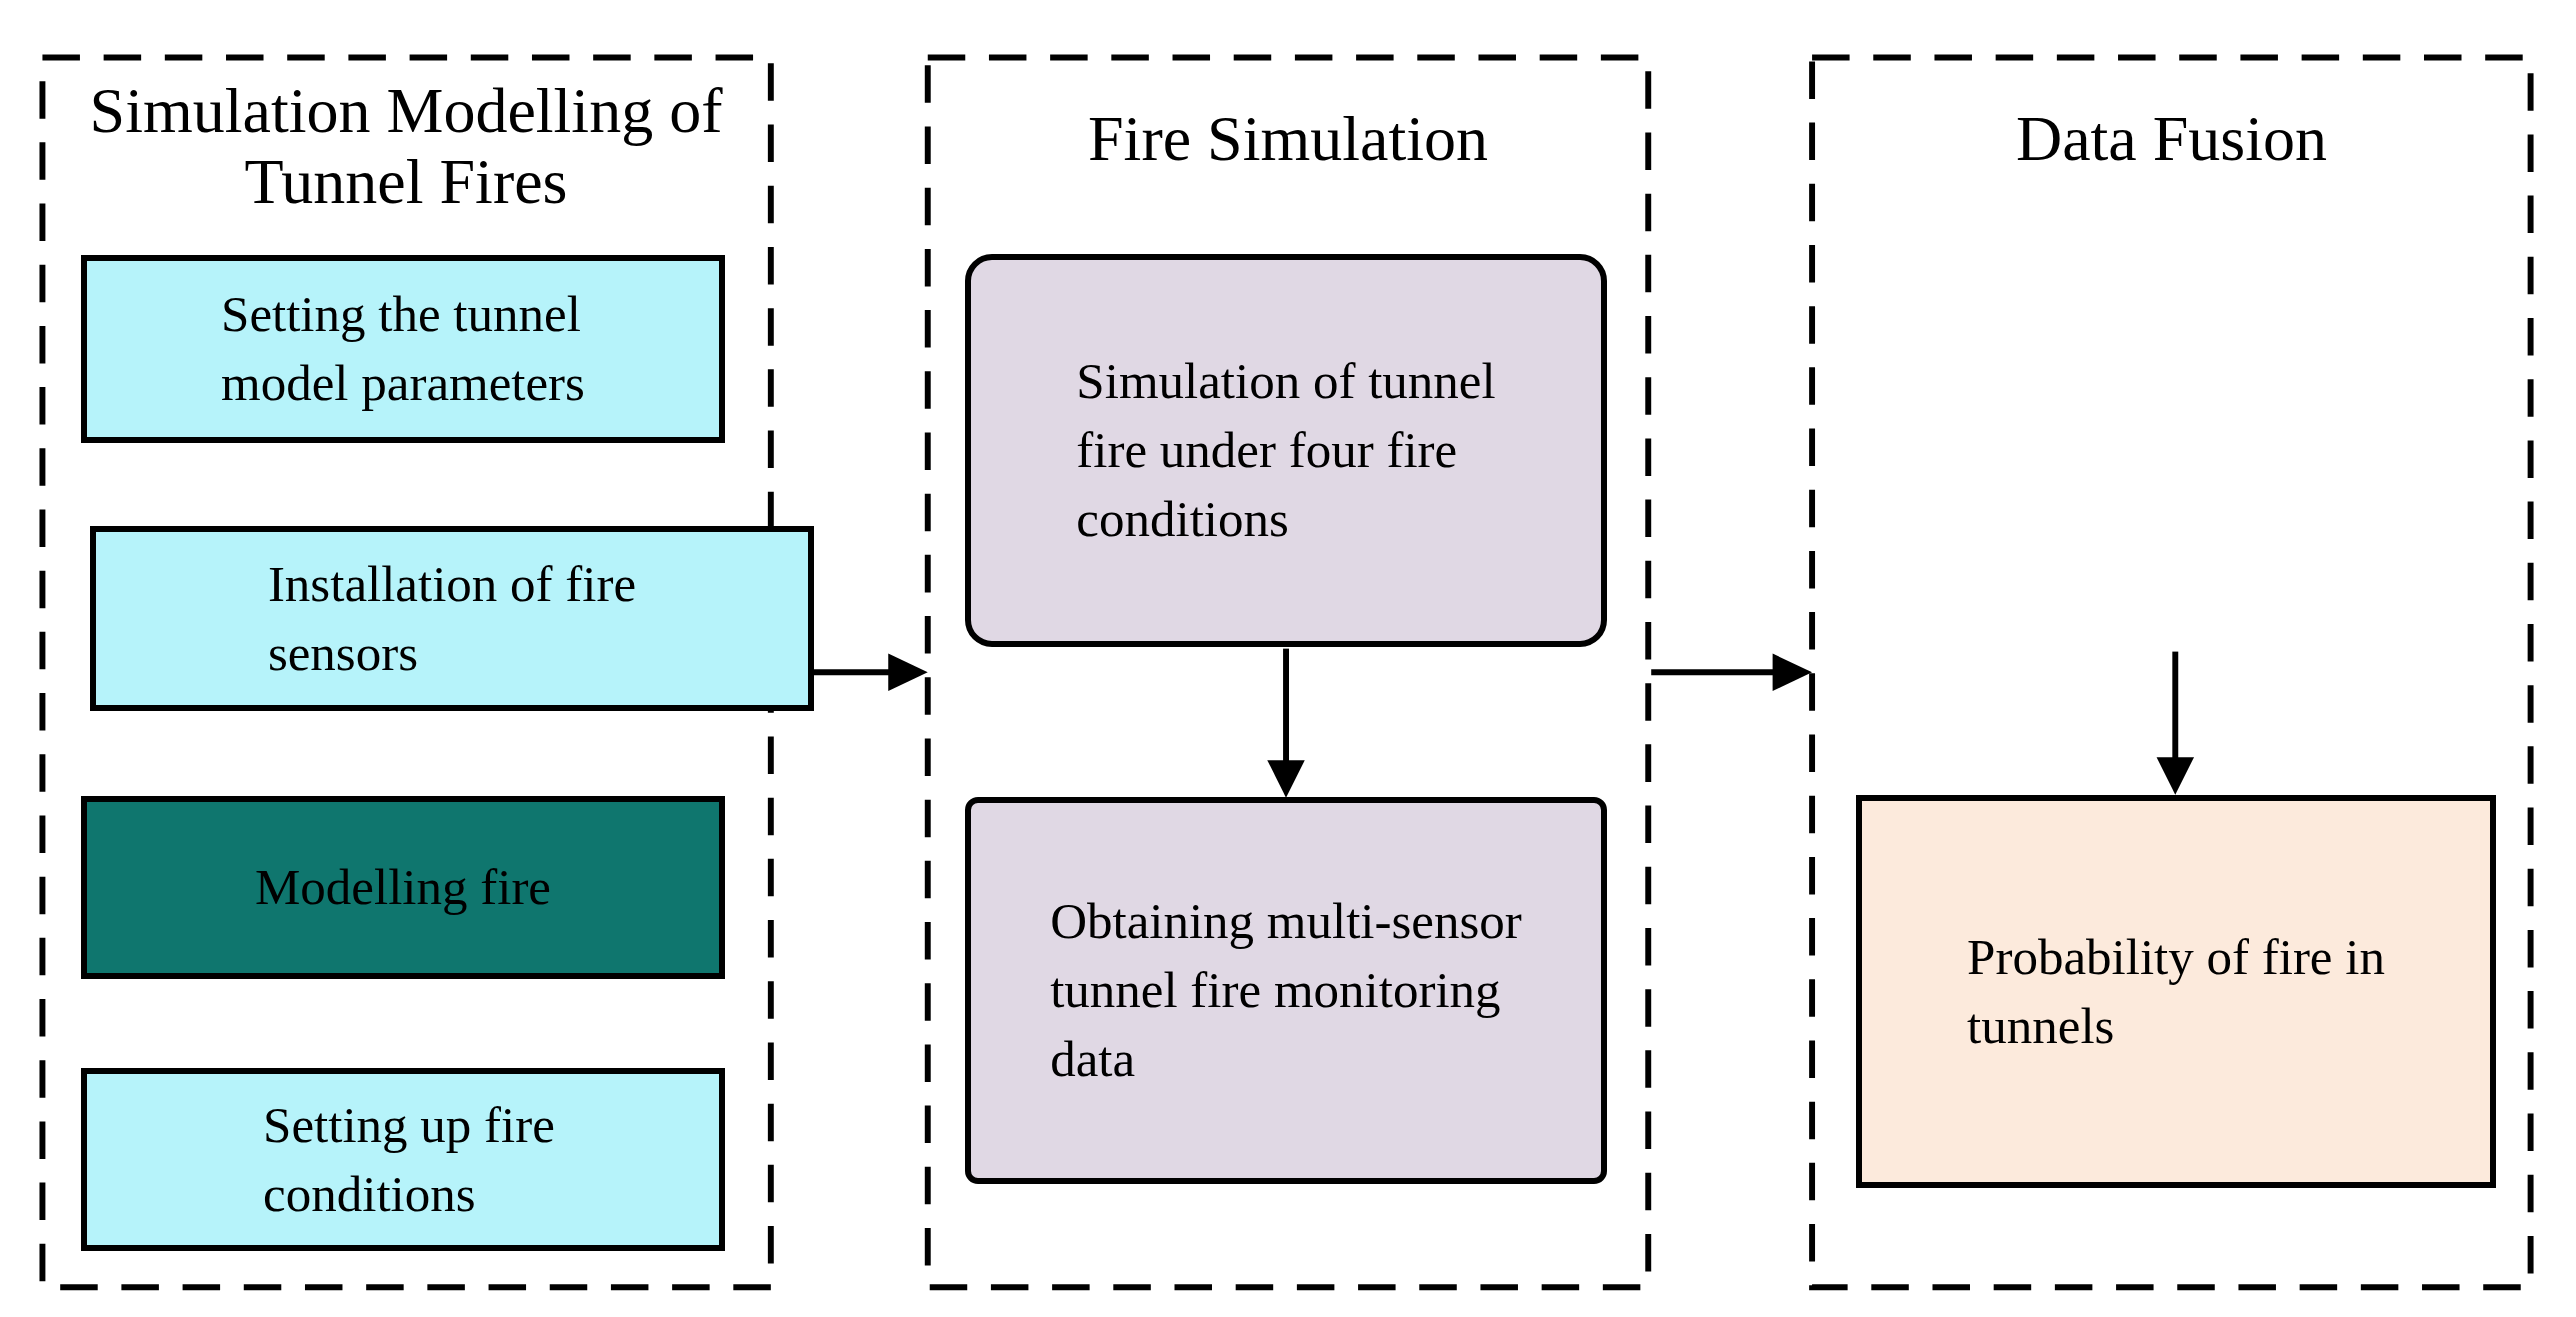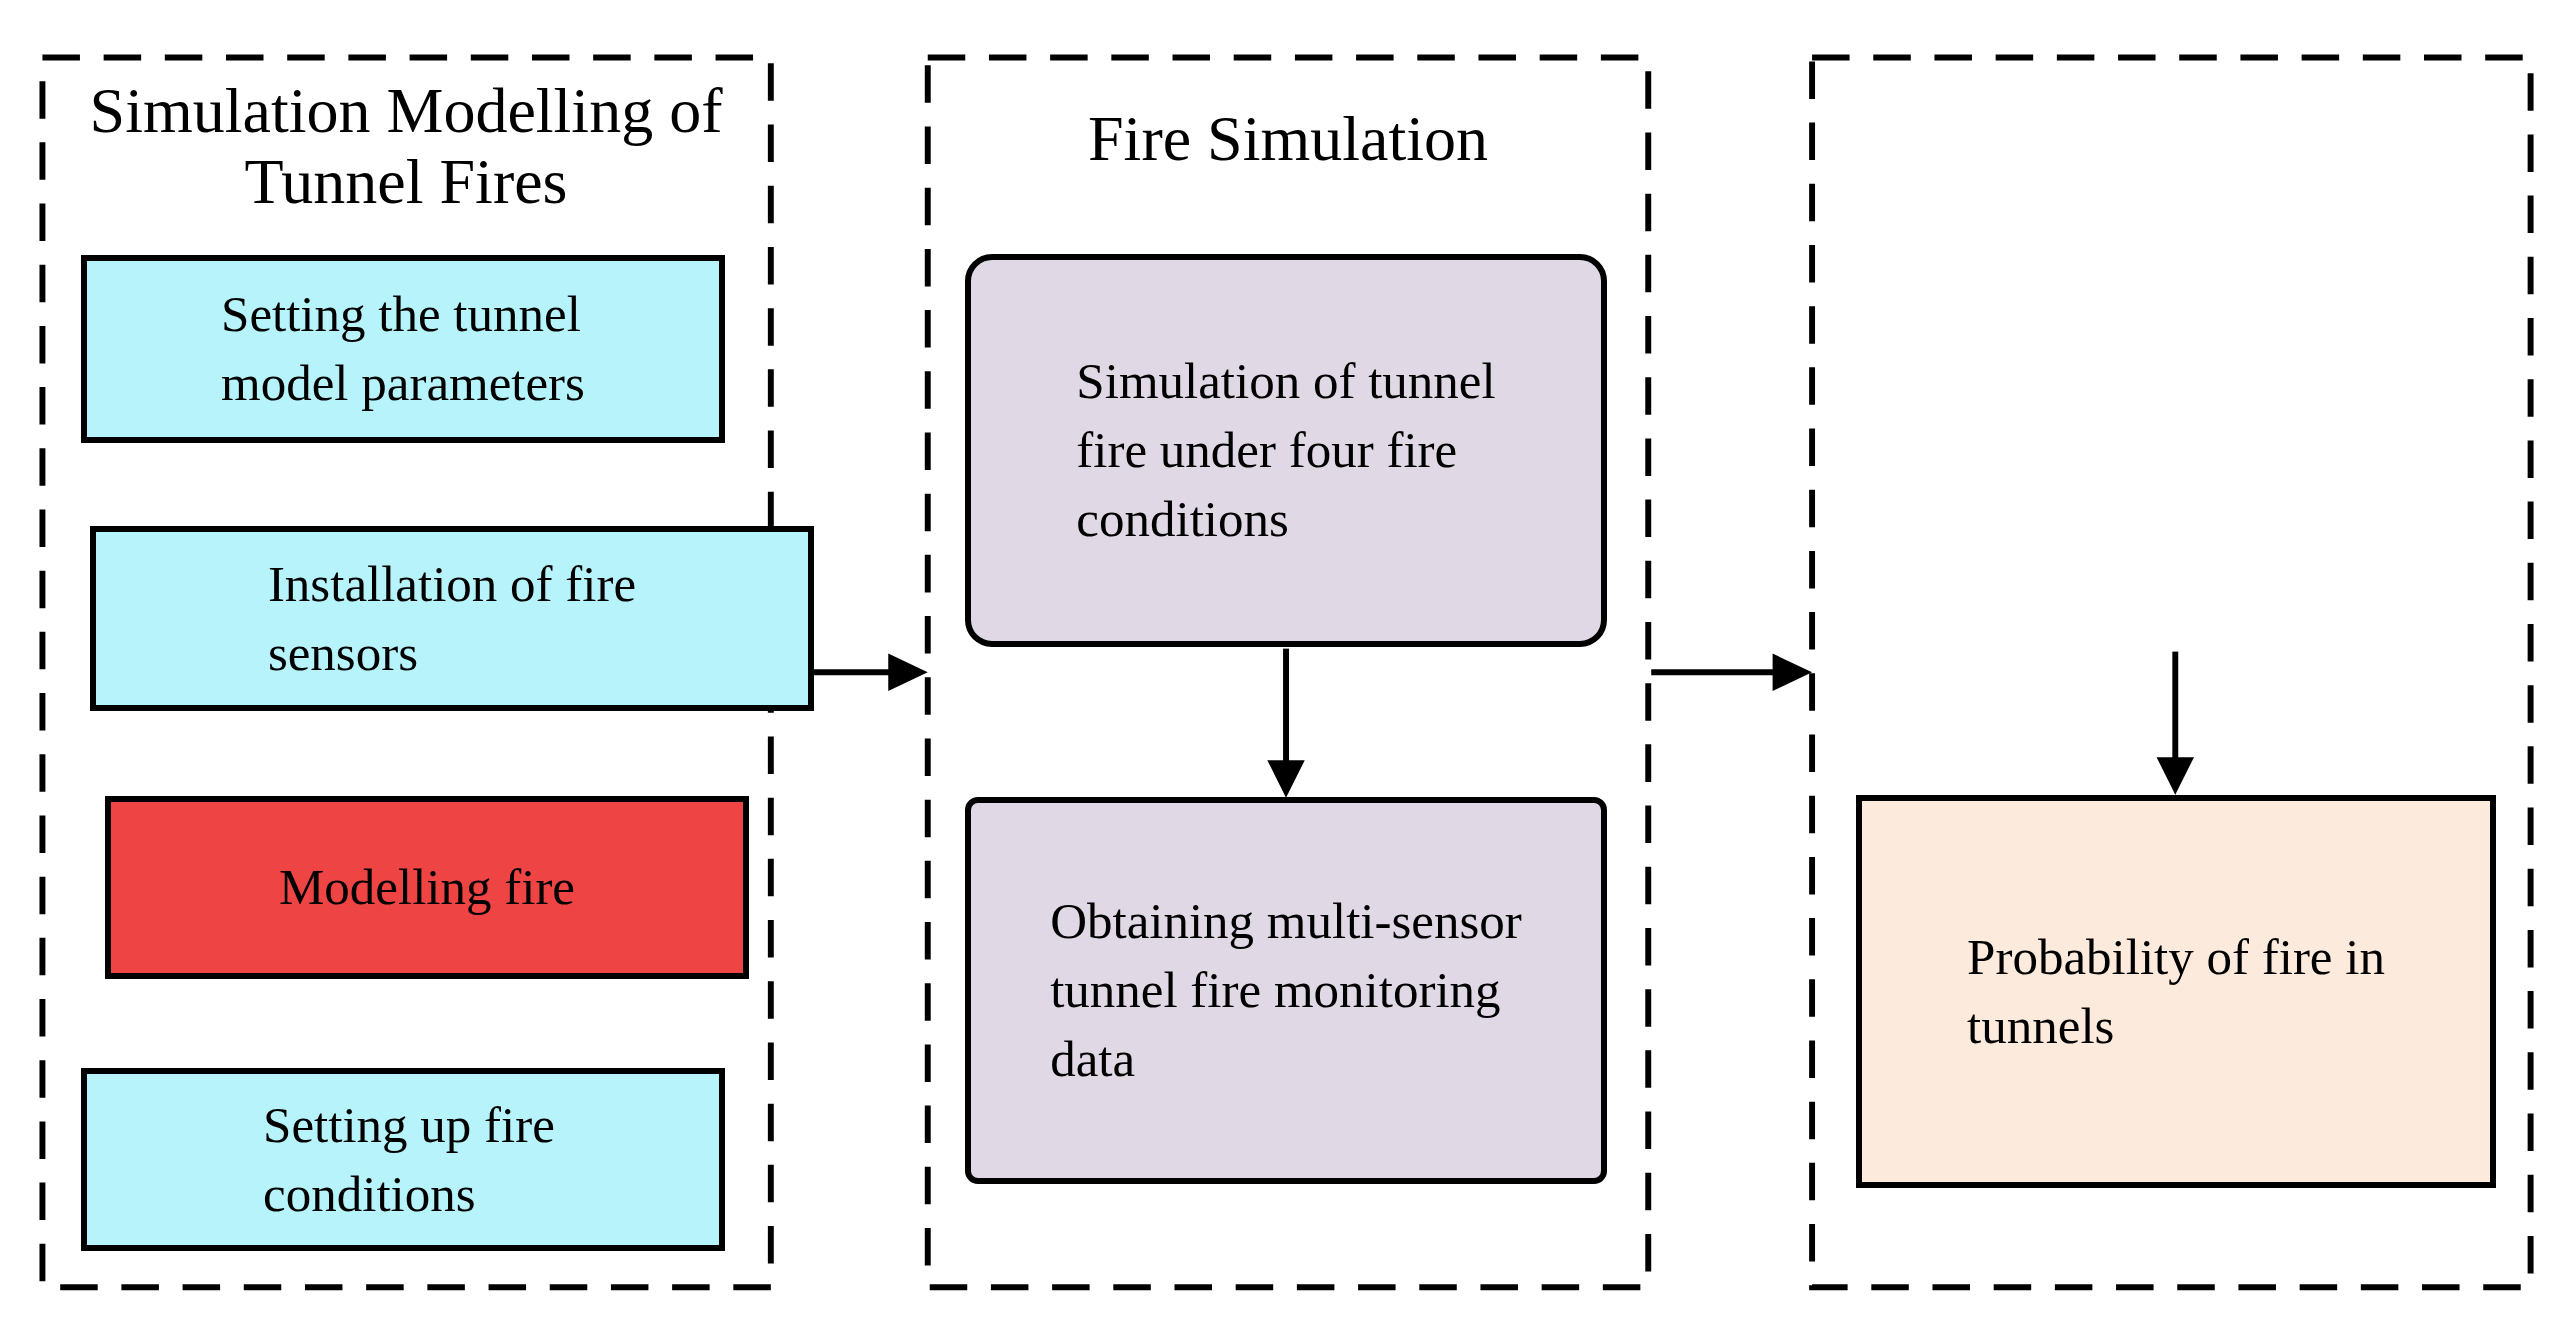--- a/index.html
+++ b/index.html
@@ -92,26 +92,27 @@
     </g>
     <g>
       <line class="connector" x1="2204" y1="660" x2="2204" y2="769"></line>
       <polygon class="arrowhead" points="2204,805 2185,767 2223,767"></polygon>
     </g>
   </svg>
 
   <div class="col-title t1">Simulation Modelling of
 Tunnel Fires</div>
   <div class="col-title t2">Fire Simulation</div>
+  <div class="col-title t3">Data Fusion</div>
 
   <div class="box b11" style="background-color: rgb(182, 243, 250);">Setting the tunnel
 model parameters</div>
   <div class="box b12" style="background-color: rgb(182, 243, 250);">Installation of fire
 sensors</div>
-  <div class="box b13" style="background-color: #ef4444; margin-left: 24px;">Modelling fire</div>
+  <div class="box b13" style="background-color: #0f766e;">Modelling fire</div>
   <div class="box b14" style="background-color: rgb(182, 243, 250); padding-left: 12px;">Setting up fire
 conditions</div>
 
   <div class="box b21" style="background-color: rgb(224, 216, 228);">Simulation of tunnel
 fire under four fire
 conditions</div>
   <div class="box b22" style="background-color: rgb(224, 216, 228);">Obtaining multi-sensor
 tunnel fire monitoring
 data</div>
 

